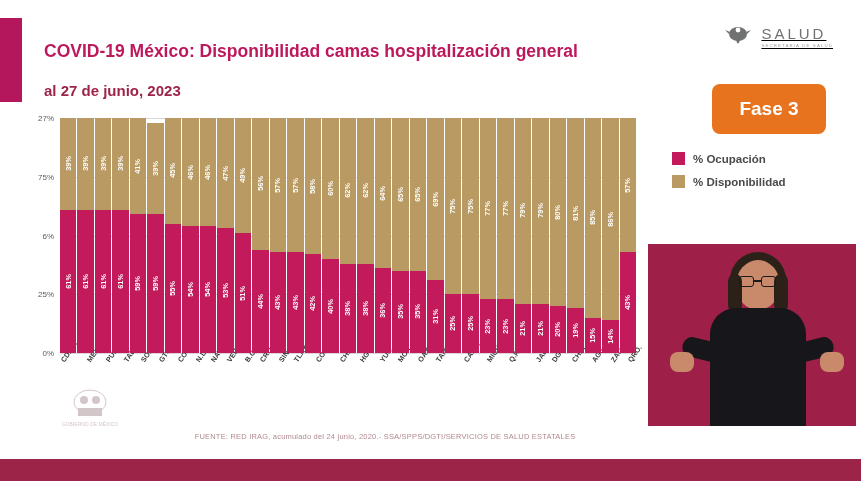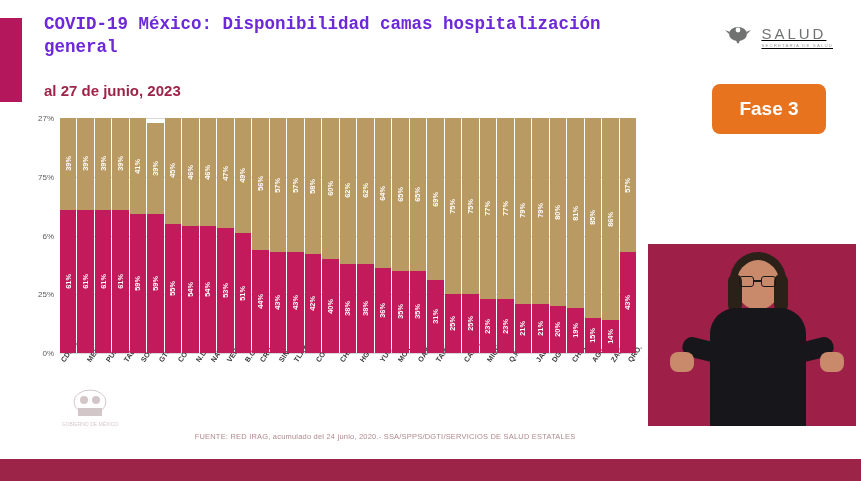--- a/index.html
+++ b/index.html
@@ -14,22 +14,22 @@
   
   .left-bar {
     position:absolute; left:0; top:18px; width:22px; height:84px;
     background:#b4175c;
   }
   .bottom-bar {
     position:absolute; left:0; bottom:0; width:861px; height:22px;
     background:#9d2449;
   }
   .title {
-    position:absolute; left:44px; top:13px; width:590px;
-    color:#6d28d9; font-size:17.5px; font-weight:bold; line-height:1.3;font-family:Liberation Mono, monospace;
+    position:absolute; left:44px; top:40px; width:590px;
+    color:#be185d; font-size:17.5px; font-weight:bold; line-height:1.3;
   }
   .subtitle {
     position:absolute; left:44px; top:82px; width:500px;
     color:#9d2449; font-size:15px; font-weight:bold;
   }
   
   .salud {
     position:absolute; right:28px; top:18px; width:170px; height:36px;
     display:flex; align-items:center; justify-content:flex-end; gap:8px;
   }
@@ -144,20 +144,28 @@
   </div>
   <div class="salud-text">
     <div class="salud-main">SALUD</div>
     <div class="salud-sub">SECRETARÍA DE SALUD</div>
   </div>
 </div>
 
 <div class="fase">Fase 3</div>
 
 <div class="legend">
+  <div class="legend-row">
+    <span class="legend-swatch" style="background:#c21a5b"></span>
+    <span class="legend-label">% Ocupación</span>
+  </div>
+  <div class="legend-row">
+    <span class="legend-swatch" style="background:#b99a62"></span>
+    <span class="legend-label">% Disponibilidad</span>
+  </div>
 </div>
 
 <div class="chart-area">
   <div class="y-axis-labels">
       <div class="y-lab" style="top: 235px;">0%</div>
       <div class="y-lab" style="top: 176.25px;">25%</div>
       <div class="y-lab" style="top: 117.5px;">6%</div>
       <div class="y-lab" style="top: 58.75px;">75%</div>
       <div class="y-lab" style="top: 0px;">27%</div>
     </div>

